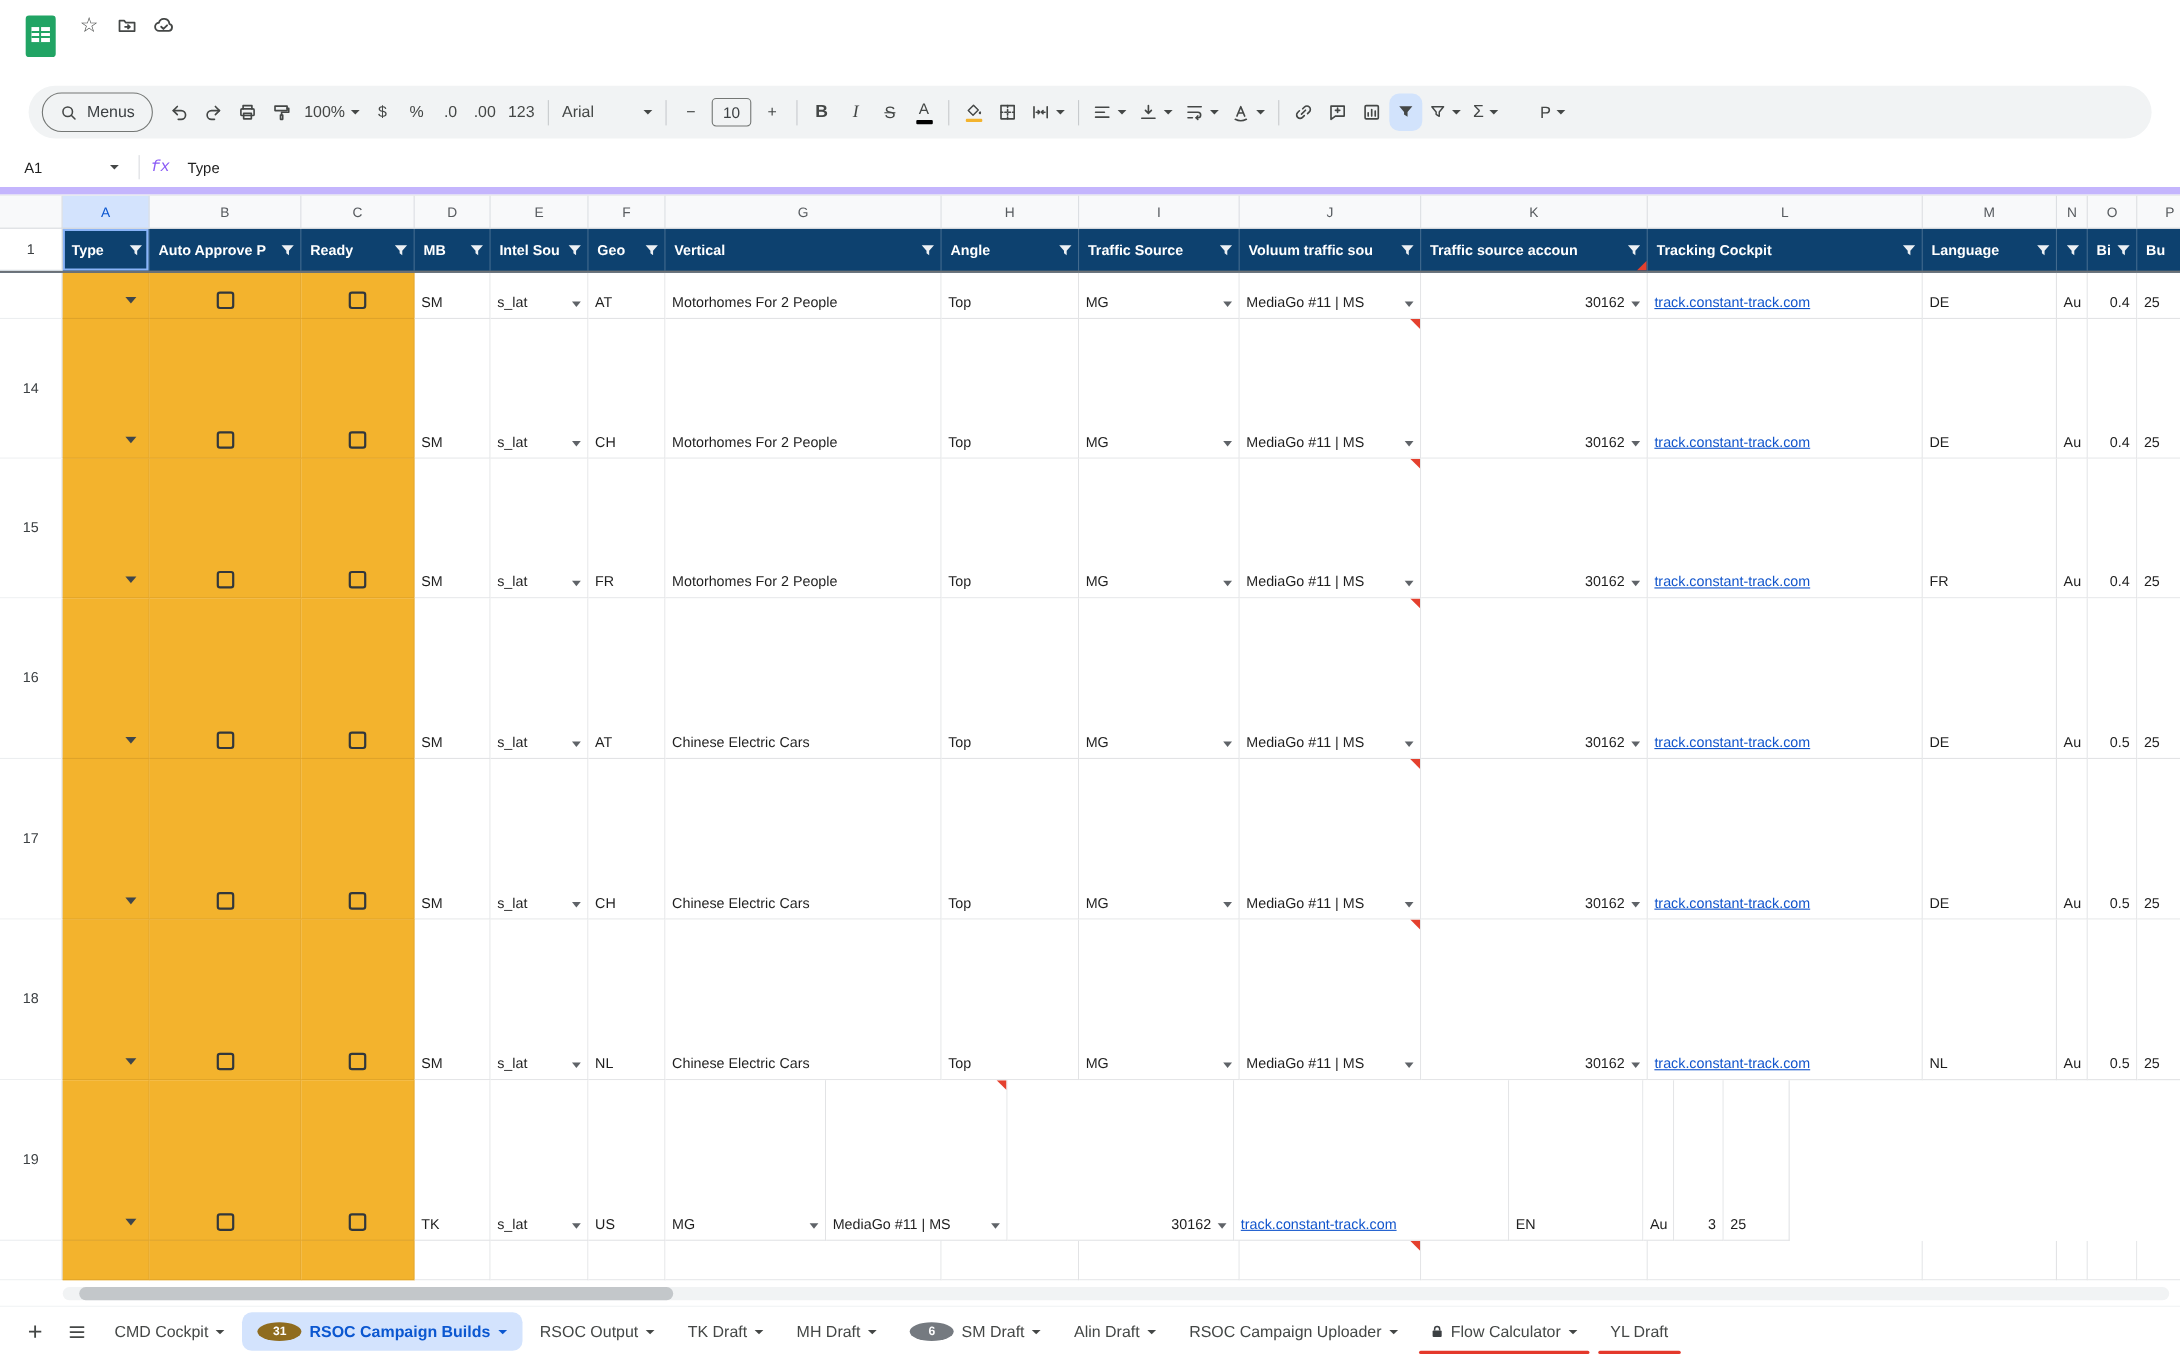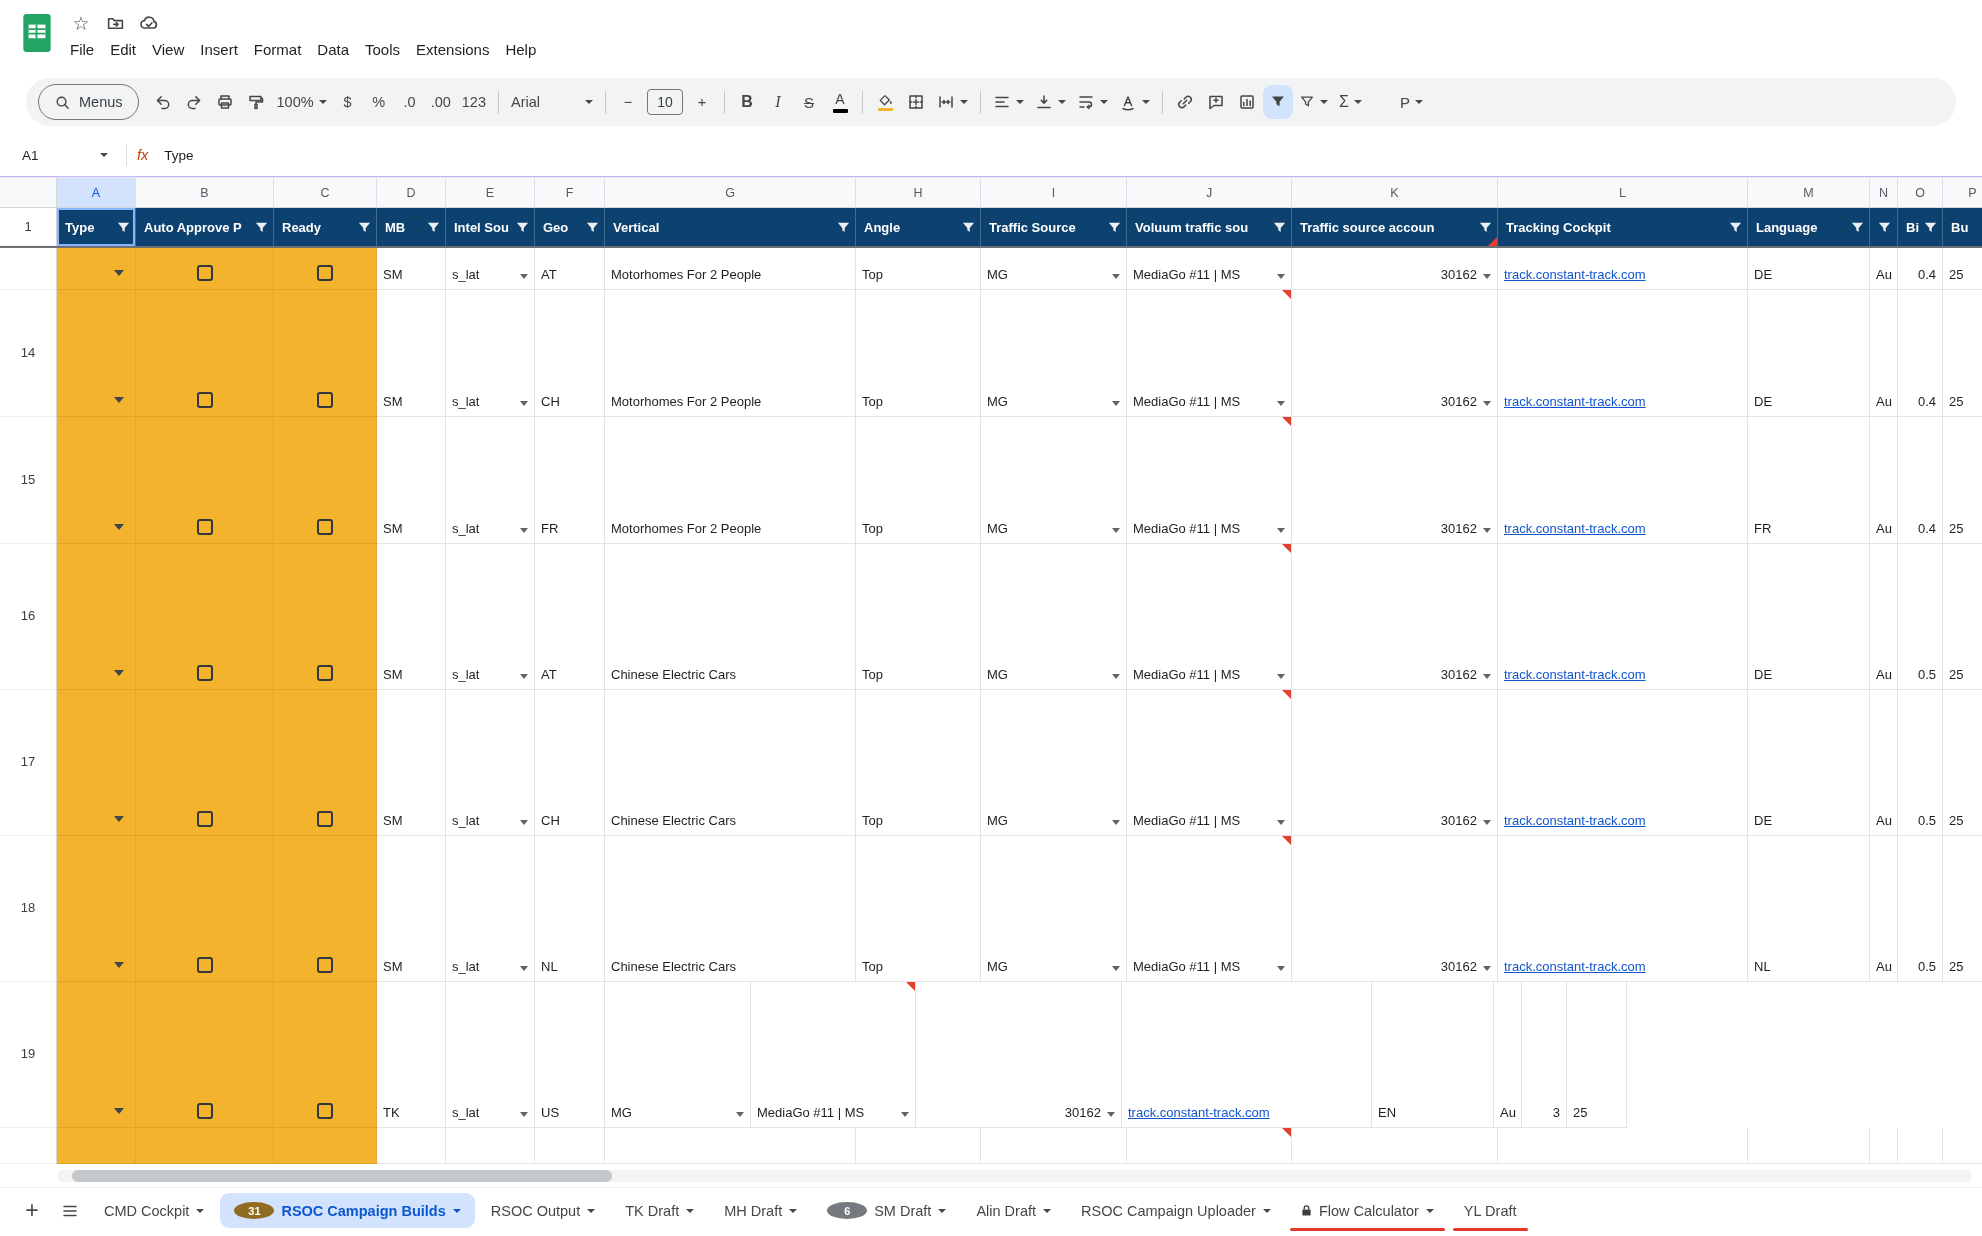--- a/index.html
+++ b/index.html
@@ -32,24 +32,24 @@
   .font-box{min-width:92px;justify-content:space-between}
   .size-box{width:36px;height:26px;border:1px solid #747775;border-radius:4px;display:flex;align-items:center;justify-content:center;font-size:14px;color:#3c4043;margin:0 3px}
   .bold{font-weight:700;font-size:16px}
   .italic{font-style:italic;font-size:16px;font-family:"Liberation Serif",serif}
   .strike{text-decoration:line-through;font-size:15px}
   .icon-stack{display:flex;flex-direction:column;align-items:center;gap:2px}
   .color-bar{width:15px;height:3.5px;border-radius:1px}
   .spacer{width:26px}
 
   
-  .formula-bar{height:43px;border-bottom:1px solid #c4b5fd;display:flex;align-items:center;padding-left:16px}
+  .formula-bar{height:43px;border-bottom:7px solid #c4b5fd;display:flex;align-items:center;padding-left:16px}
   .name-box{width:100px;display:flex;align-items:center;justify-content:space-between;font-size:13.5px;padding:0 8px 0 6px}
   .fb-divider{width:1px;height:22px;background:#dadce0;margin:0 10px}
-  .fx{font-style:italic;color:#c2410c;font-size:14.5px;font-family:Liberation Sans, sans-serif;margin-right:16px}
+  .fx{font-style:italic;color:#8b5cf6;font-size:14.5px;font-family:Liberation Mono, monospace;margin-right:16px}
   .fb-value{font-size:13.5px}
 
   
   .colhead-row{display:flex;height:31px;background:#f8f9fa;border-top:1px solid #e6e8ea}
   .colhead{display:flex;align-items:center;justify-content:center;font-size:12.5px;color:#575b5f;border-right:1px solid #dcdfe3;border-bottom:1px solid #d5d8db}
   .colhead.selcol{background:#d3e3fd;color:#0b57d0}
   .corner{width:57px;flex:none;border-right:1px solid #d5d8db;border-bottom:1px solid #d5d8db;background:#f8f9fa}
 
   .header-row{display:flex;height:40px;background:var(--hdr);border-bottom:2px solid #6d7175}
   .hcell{display:flex;align-items:center;gap:4px;color:#fff;font-weight:700;font-size:13px;padding:0 5px 0 8px;border-right:1px solid rgba(255,255,255,.22);position:relative;overflow:hidden}
@@ -116,31 +116,20 @@
             <path d="M7.3 9.8h4.2M9.8 8.3l1.7 1.5-1.7 1.5"></path>
           </svg>
       </span>
       <span class="top-icon">
         <svg class="si" width="20" height="20" viewBox="0 0 18 18">
             <path d="M5.3 13.5a3.3 3.3 0 0 1-.4-6.6 4.4 4.4 0 0 1 8.6.9 2.9 2.9 0 0 1-.6 5.7z"></path>
             <path d="M6.8 10.2l1.8 1.8 3-3"></path>
           </svg>
       </span>
     </div>
-    <nav class="menubar">
-      <span class="menu-item">File</span>
-      <span class="menu-item">Edit</span>
-      <span class="menu-item">View</span>
-      <span class="menu-item">Insert</span>
-      <span class="menu-item">Format</span>
-      <span class="menu-item">Data</span>
-      <span class="menu-item">Tools</span>
-      <span class="menu-item">Extensions</span>
-      <span class="menu-item">Help</span>
-    </nav>
   </div>
 </header>
 
 <div class="toolbar-wrap">
 <div class="toolbar">
   <div class="menus-pill">
     <svg class="si" width="17" height="17" viewBox="0 0 18 18">
           <circle cx="8" cy="8" r="4.6"></circle>
           <path d="M11.4 11.4 15 15"></path>
         </svg>

